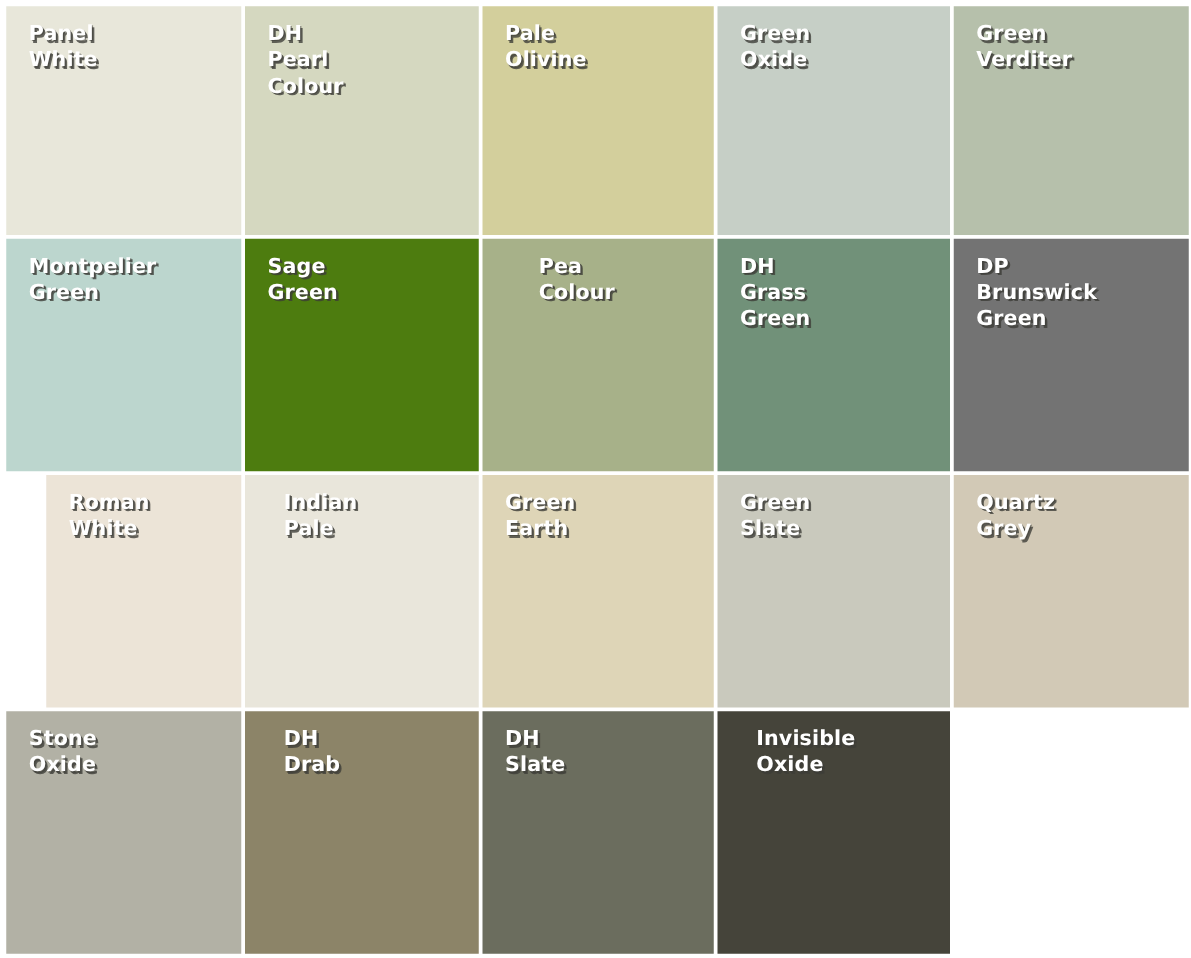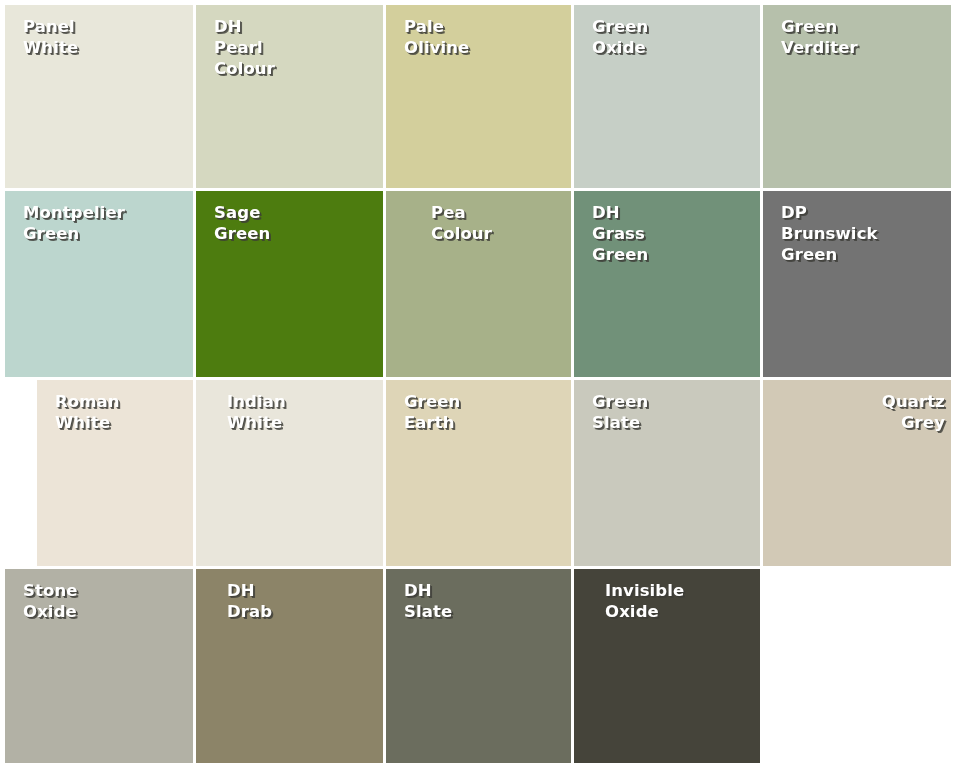--- a/index.html
+++ b/index.html
@@ -114,35 +114,35 @@
 Green</span>
   </div>
 
   <div class="swatch" style="background: rgb(236, 228, 215); margin-left: 32px;">
     <span class="swatch-label">Roman
 White</span>
   </div>
 
   <div class="swatch indent" style="background: rgb(233, 230, 219);">
     <span class="swatch-label">Indian
-White</span>
+Pale</span>
   </div>
 
 
   <div class="swatch" style="background: rgb(222, 213, 183);">
     <span class="swatch-label">Green
 Earth</span>
   </div>
 
   <div class="swatch" style="background: rgb(201, 201, 189);">
     <span class="swatch-label">Green
 Slate</span>
   </div>
 
-  <div class="swatch" style="background: rgb(210, 201, 182); text-align: right;">
+  <div class="swatch" style="background: rgb(210, 201, 182);">
     <span class="swatch-label">Quartz
 Grey</span>
   </div>
 
   <div class="swatch" style="background: rgb(178, 177, 165);">
     <span class="swatch-label">Stone
 Oxide</span>
   </div>
 
   <div class="swatch indent" style="background: rgb(140, 132, 104);">

